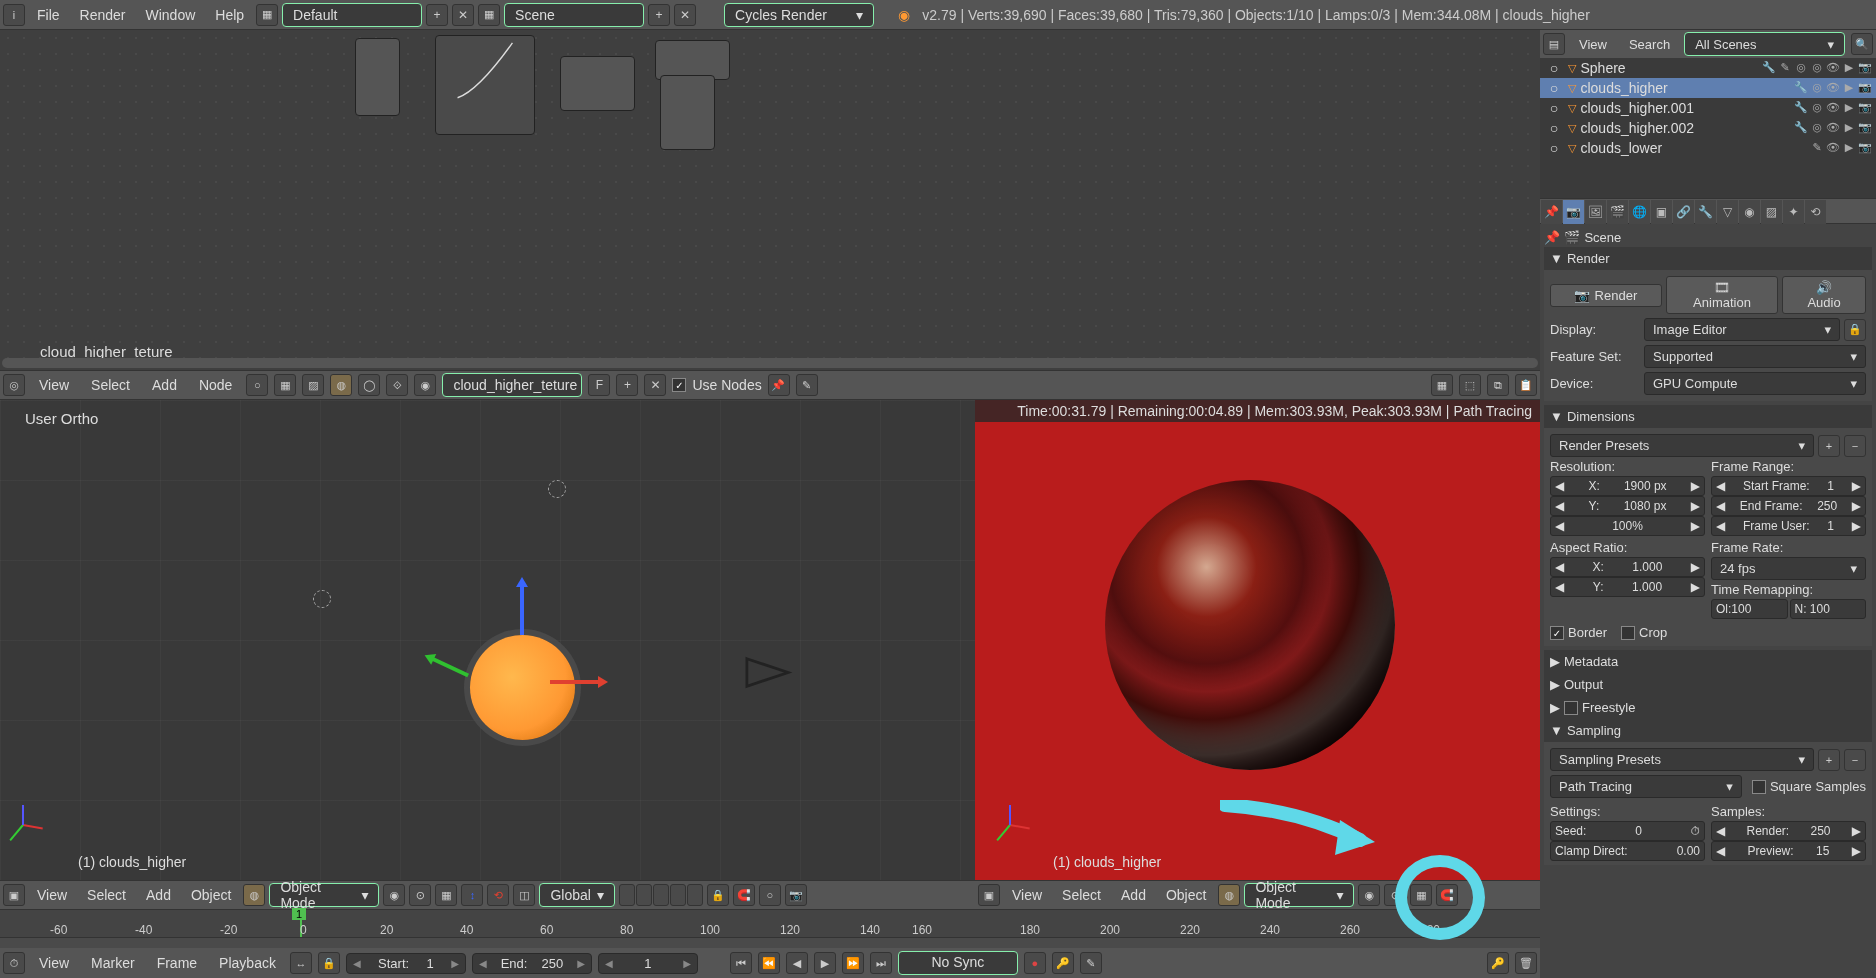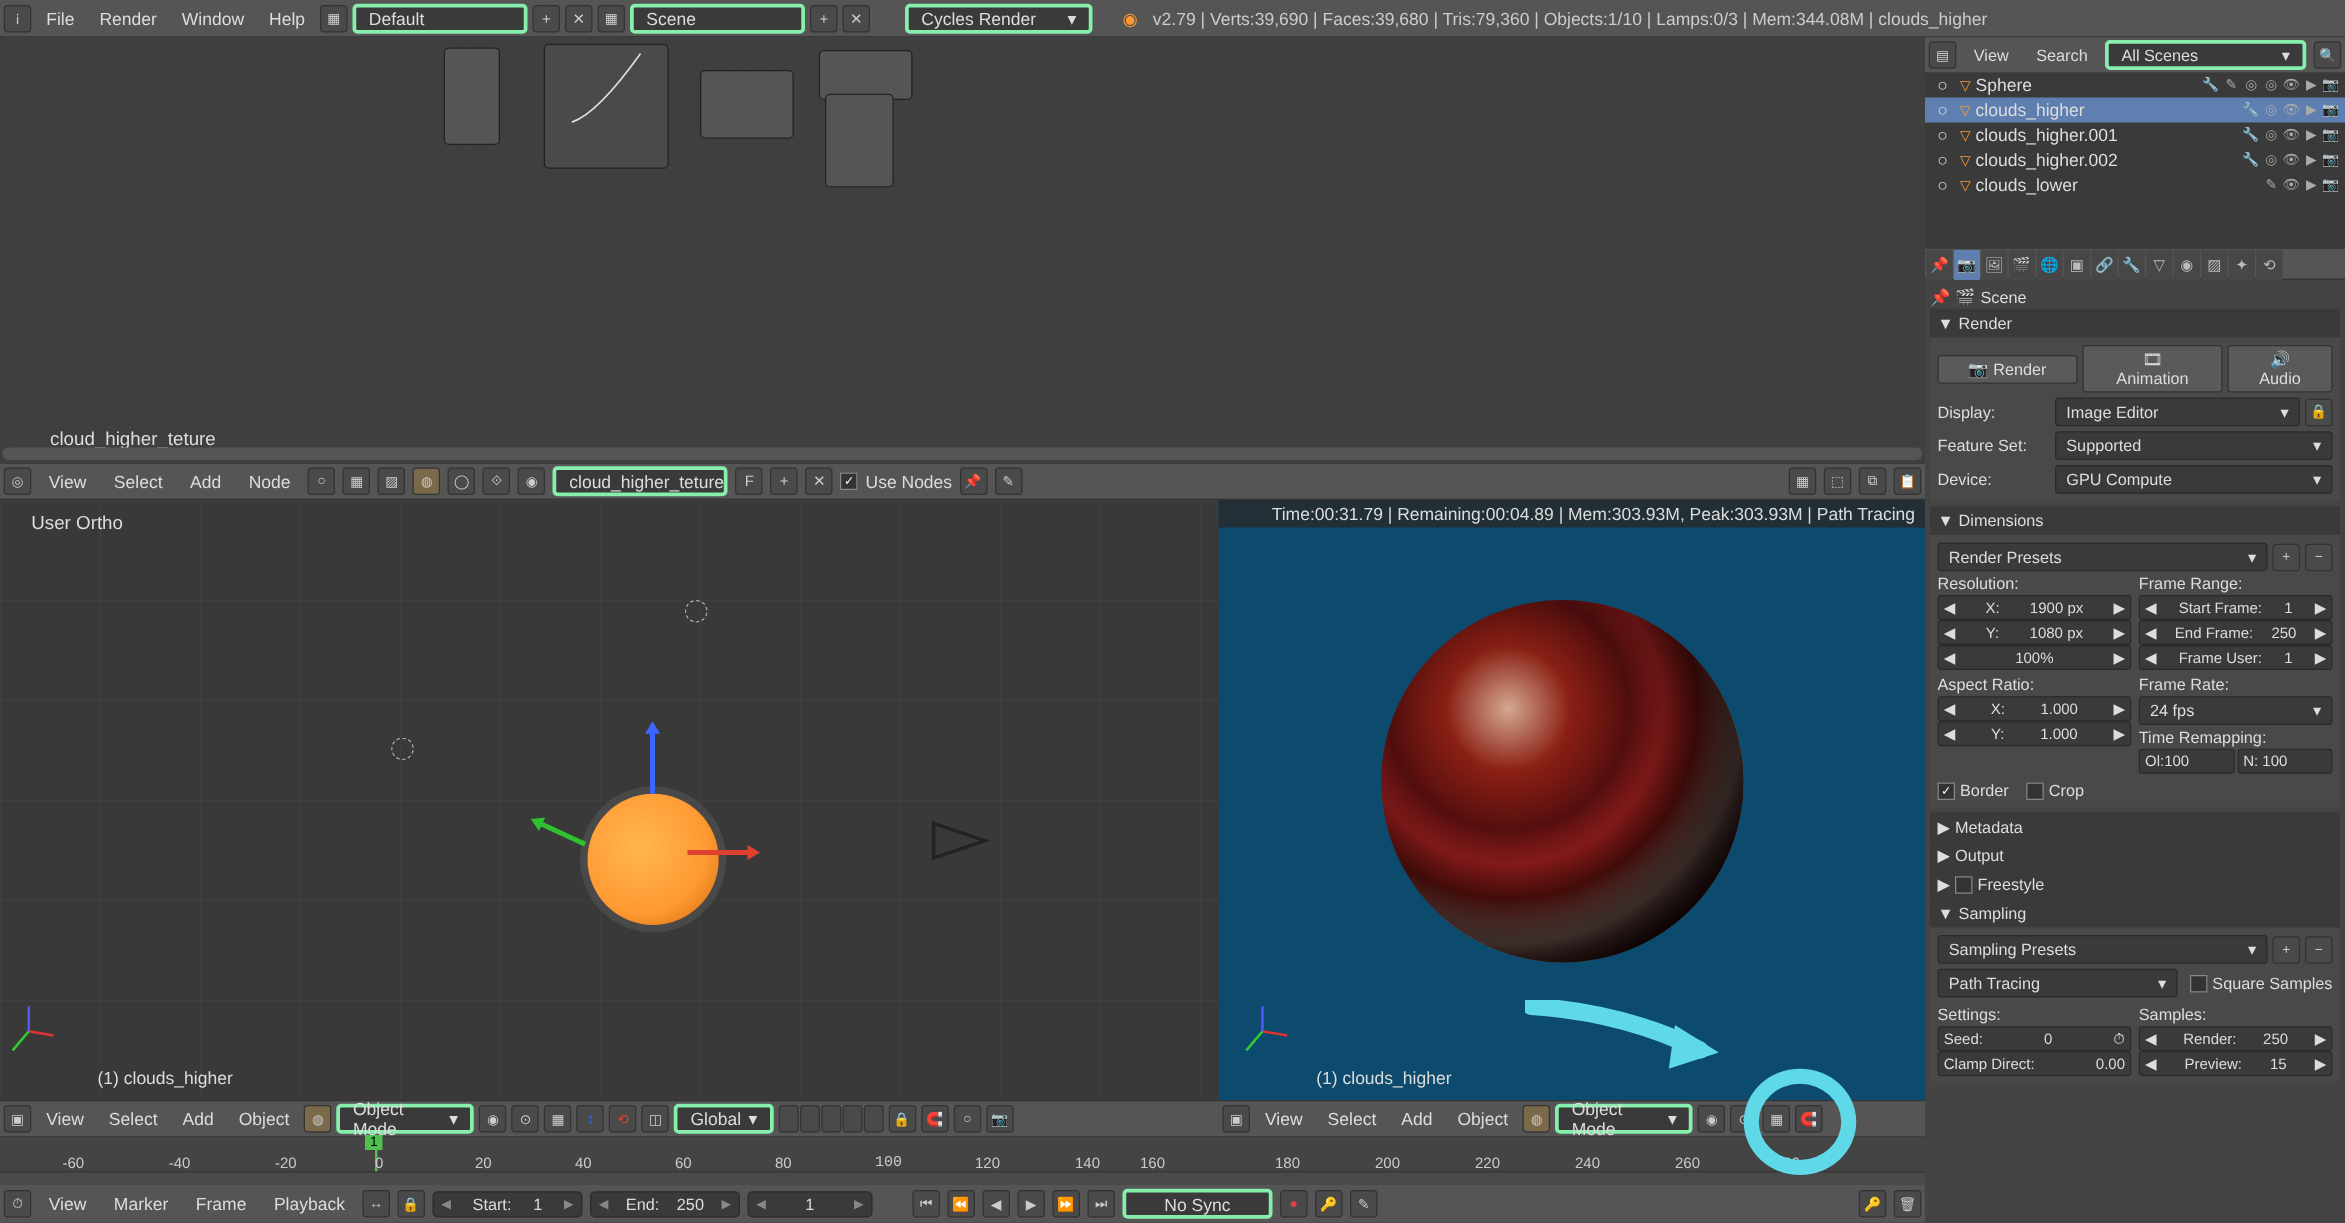--- a/index.html
+++ b/index.html
@@ -1,21 +1,21 @@
 <!DOCTYPE html>
 <html><head>
 <meta charset="utf-8">
 <style>
   * { margin: 0; padding: 0; box-sizing: border-box; font-family: Arial, sans-serif; }
   body { background: #4a4a4a; width: 1876px; height: 978px; overflow: hidden; position: relative; }
 
   
   .top-bar { position: absolute; top: 0; left: 0; right: 0; height: 30px; background: #555; display: flex; align-items: center; gap: 4px; padding: 0 3px; border-bottom: 1px solid #333; font-size: 14px; color: #ddd; }
   .menu-item { padding: 4px 8px; cursor: pointer; }
-  .dd { background: #3a3a3a; border: 3px solid #86efac; border-radius: 4px; padding: 2px 10px; display: flex; align-items: center; gap: 6px; height: 24px; }
+  .dd { background: #3a3a3a; border: 1px solid #86efac; border-radius: 4px; padding: 2px 10px; display: flex; align-items: center; gap: 6px; height: 24px; }
   .small-btn { background: #4a4a4a; border: 1px solid #333; border-radius: 3px; width: 22px; height: 22px; display: flex; align-items: center; justify-content: center; cursor: pointer; color: #ccc; font-size: 12px; }
   .stats { color: #ccc; font-size: 14px; margin-left: 8px; }
 
   
   .node-editor { position: absolute; top: 30px; left: 0; width: 1540px; height: 340px; background: #3f3f3f; background-image: radial-gradient(circle,#494949 1px,transparent 1px); background-size: 16px 16px; overflow: hidden; }
   .node-label { position: absolute; bottom: 10px; left: 40px; color: #ddd; font-size: 15px; }
   .node { position: absolute; background: #555; border: 1px solid #222; border-radius: 4px; font-size: 8px; color: #ccc; }
   .node-hscroll { position: absolute; bottom: 2px; left: 2px; right: 2px; height: 10px; background: #555; border-radius: 5px; }
 
   
@@ -47,21 +47,21 @@
   .camera-icon svg { width: 100%; height: 100%; }
 
   .lamp-icon { position: absolute; width: 18px; height: 18px; border-radius: 50%; border: 1px dashed #aaa; }
 
   
   .viewport-header { position: absolute; height: 30px; background: #555; display: flex; align-items: center; gap: 4px; padding: 0 3px; border-top: 1px solid #333; border-bottom: 1px solid #333; font-size: 14px; color: #ddd; }
   .vh-left { top: 880px; left: 0; width: 975px; }
   .vh-right { top: 880px; left: 975px; width: 565px; }
   
   
-  .viewport-right { position: absolute; top: 400px; left: 975px; width: 565px; height: 480px; background: #0c4a6e; }
+  .viewport-right { position: absolute; top: 400px; left: 975px; width: 565px; height: 480px; background: #b91c1c; }
   .render-stats { position: absolute; top: 0; left: 0; right: 0; height: 22px; background: rgba(40,40,40,0.8); text-align: right; padding: 3px 8px; font-size: 14px; color: #ddd; }
   .planet-render { position: absolute; top: 80px; left: 130px; width: 290px; height: 290px; border-radius: 50%;
     background: radial-gradient(circle at 35% 30%, #d4a890 0%, #8b2015 18%, #5a1010 35%, #a02020 45%, #701510 55%, #c0958a 68%, #4a0808 80%, #1a0505 95%, #000 100%);
     box-shadow: inset -40px -40px 80px rgba(0,0,0,0.9); }
   .viewport-right .obj-lbl { position: absolute; bottom: 10px; left: 78px; color: #ddd; font-size: 14px; }
 
   
   .annotation-arrow { position: absolute; top: 800px; left: 1220px; width: 170px; height: 60px; pointer-events: none; }
   .annotation-circle { position: absolute; top: 855px; left: 1395px; width: 90px; height: 85px; border: 12px solid #5fd8e8; border-radius: 50%; pointer-events: none; z-index: 100; }
 
@@ -279,21 +279,21 @@
   <div class="timeline-track">
     <div class="playhead"></div>
     <span class="tick" style="left:50px;">-60</span>
     <span class="tick" style="left:135px;">-40</span>
     <span class="tick" style="left:220px;">-20</span>
     <span class="tick" style="left:300px;">0</span>
     <span class="tick" style="left:380px;">20</span>
     <span class="tick" style="left:460px;">40</span>
     <span class="tick" style="left:540px;">60</span>
     <span class="tick" style="left:620px;">80</span>
-    <span class="tick" style="left:700px;font-family:Liberation Mono, monospace;">100</span>
+    <span class="tick" style="left:700px;">100</span>
     <span class="tick" style="left:780px;">120</span>
     <span class="tick" style="left:860px;">140</span>
     <span class="tick" style="left:912px;">160</span>
     <span class="tick" style="left:1020px;">180</span>
     <span class="tick" style="left:1100px;">200</span>
     <span class="tick" style="left:1180px;">220</span>
     <span class="tick" style="left:1260px;">240</span>
     <span class="tick" style="left:1340px;">260</span>
     <span class="tick" style="left:1420px;">280</span>
   </div>

